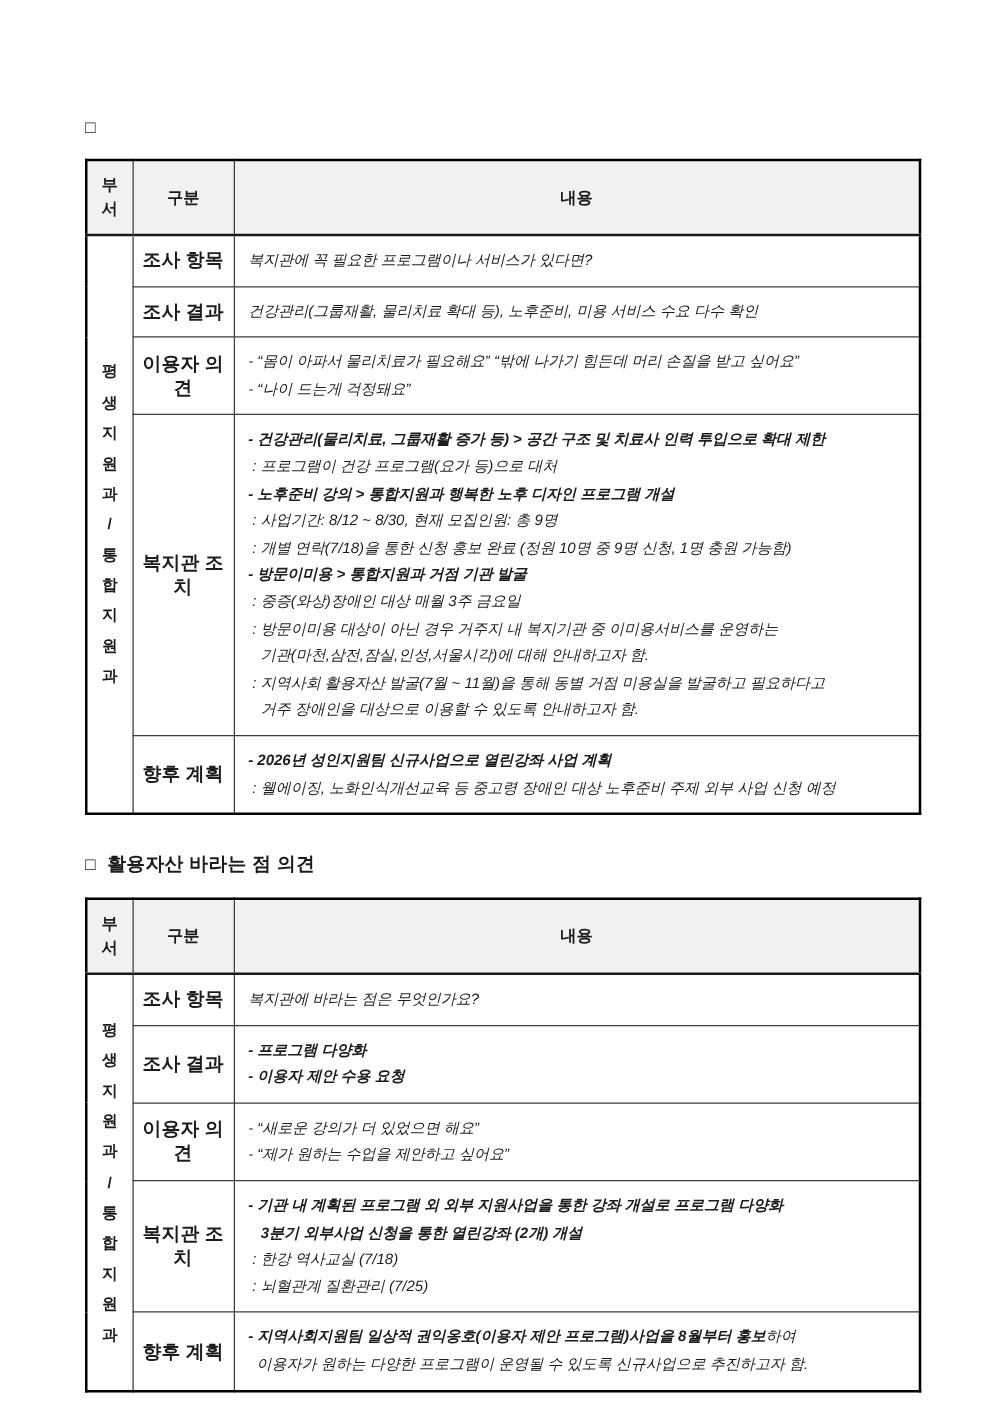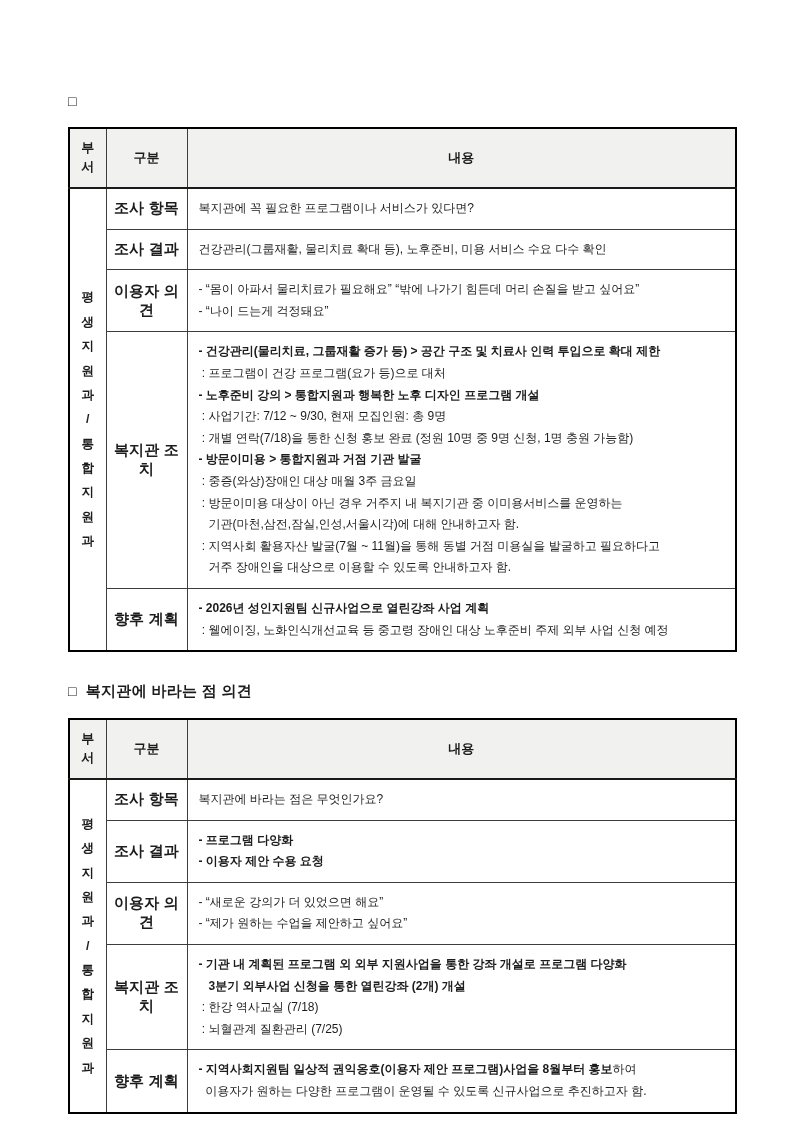--- a/index.html
+++ b/index.html
@@ -74,20 +74,21 @@
   }
   td.content-cell {
     vertical-align: middle;
     font-size: 12px;
     padding: 9px 11px;
   }
   td.content-cell .line {
     line-height: 1.8;
     white-space: pre-wrap;
     word-break: keep-all;
+    font-style: italic;
   }
   td.content-cell b { font-weight: bold; text-align: right; }
 </style>
 </head>
 <body>
 
 <div class="page">
 
   <div class="section">
     <h2 class="section-title">
@@ -141,21 +142,21 @@
               <div class="line"><span>- “몸이 아파서 물리치료가 필요해요” “밖에 나가기 힘든데 머리 손질을 받고 싶어요”</span></div>
               <div class="line"><span>- “나이 드는게 걱정돼요”</span></div>
             </td>
           </tr>
           <tr>
             <td class="cat-cell">복지관 조치</td>
             <td class="content-cell">
               <div class="line"><b>- 건강관리(물리치료, 그룹재활 증가 등) &gt; 공간 구조 및 치료사 인력 투입으로 확대 제한</b></div>
               <div class="line"><span> : 프로그램이 건강 프로그램(요가 등)으로 대처</span></div>
               <div class="line"><b>- 노후준비 강의 &gt; 통합지원과 행복한 노후 디자인 프로그램 개설</b></div>
-              <div class="line"><span> : 사업기간: 7/12 ~ 9/30, 현재 모집인원: 총 9명</span></div>
+              <div class="line"><span> : 사업기간: 8/12 ~ 8/30, 현재 모집인원: 총 9명</span></div>
               <div class="line"><span> : 개별 연락(7/18)을 통한 신청 홍보 완료 (정원 10명 중 9명 신청, 1명 충원 가능함)</span></div>
               <div class="line"><b>- 방문이미용 &gt; 통합지원과 거점 기관 발굴</b></div>
               <div class="line"><span> : 중증(와상)장애인 대상 매월 3주 금요일</span></div>
               <div class="line"><span> : 방문이미용 대상이 아닌 경우 거주지 내 복지기관 중 이미용서비스를 운영하는</span></div>
               <div class="line"><span>   기관(마천,삼전,잠실,인성,서울시각)에 대해 안내하고자 함.</span></div>
               <div class="line"><span> : 지역사회 활용자산 발굴(7월 ~ 11월)을 통해 동별 거점 미용실을 발굴하고 필요하다고</span></div>
               <div class="line"><span>   거주 장애인을 대상으로 이용할 수 있도록 안내하고자 함.</span></div>
             </td>
           </tr>
           <tr>
@@ -165,21 +166,21 @@
               <div class="line"><span> : 웰에이징, 노화인식개선교육 등 중고령 장애인 대상 노후준비 주제 외부 사업 신청 예정</span></div>
             </td>
           </tr>
         </tbody>
     </table>
   </div>
 
   <div class="section">
     <h2 class="section-title">
         <span class="bullet">□</span>
-        <span>복지관에 바라는 점 의견</span>
+        <span>활용자산 바라는 점 의견</span>
       </h2>
     <table class="report">
       <colgroup>
         <col style="width:37px">
         <col style="width:81px">
         <col>
       </colgroup>
       <thead>
         <tr>
           <th>

